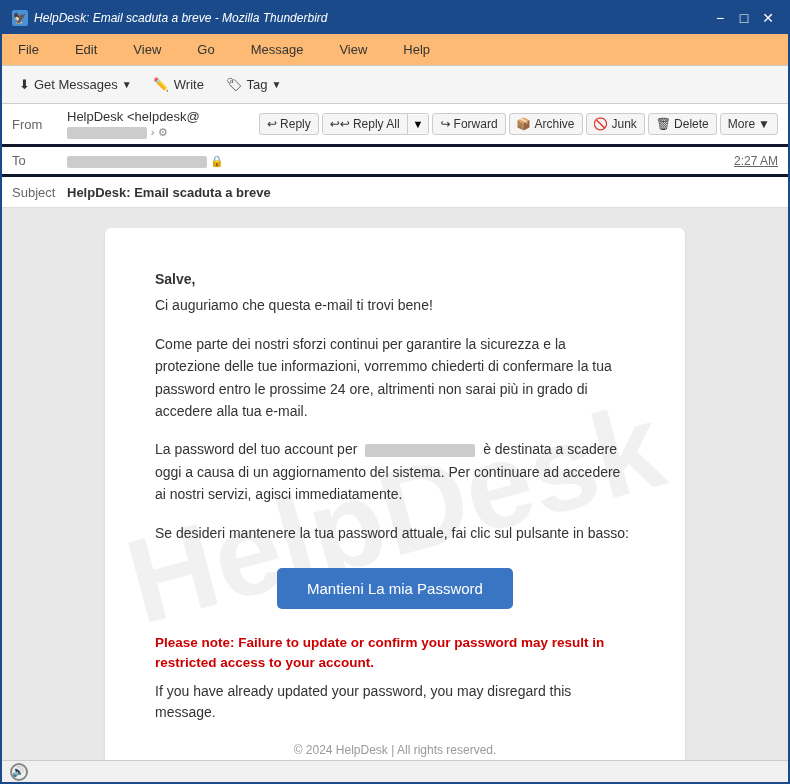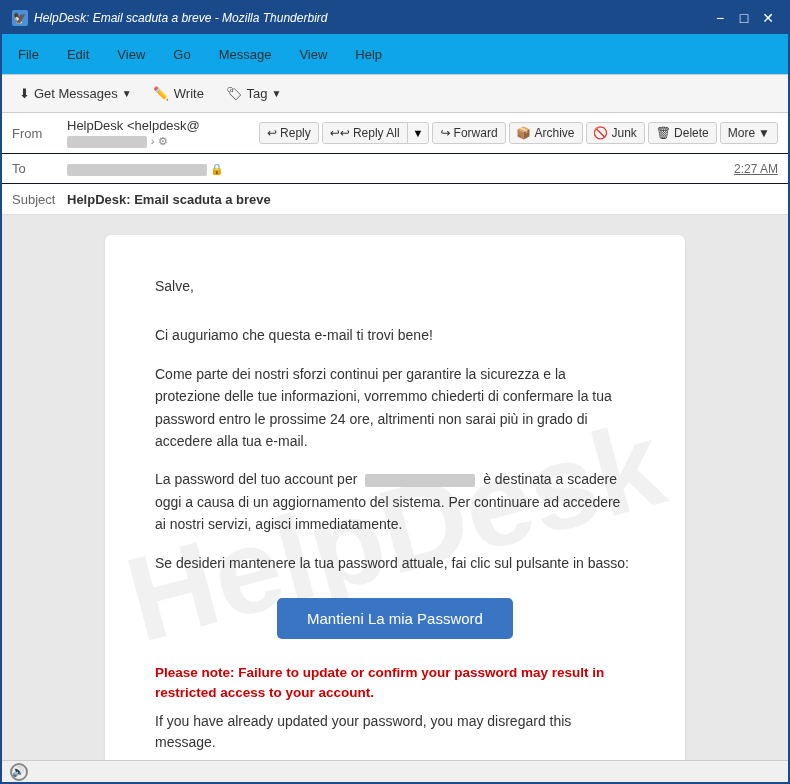--- a/index.html
+++ b/index.html
@@ -69,26 +69,26 @@
       color: white;
       cursor: pointer;
       font-size: 14px;
       display: flex;
       align-items: center;
       justify-content: center;
     }
 
     
     .menu-bar {
-      background: #0ea5e9;
+      background: #fdba74;
       border-bottom: 1px solid #ccc;
       padding: 3px 8px;
       display: flex;
-      gap: 12px;
-      height: 41px;
+      gap: 20px;
+      height: 32px;
       align-items: center;
       flex-shrink: 0;
     }
 
     .menu-item {
       padding: 2px 8px;
       font-size: 13px;
       cursor: pointer;
       border-radius: 3px;
       color: #333;
@@ -123,21 +123,21 @@
     .email-header {
       background: white;
       border-bottom: 1px solid #ddd;
       flex-shrink: 0;
     }
 
     .header-row {
       display: flex;
       align-items: center;
       padding: 5px 10px;
-      border-bottom: 1px solid #0f172a;
+      border-bottom: 3px solid #0f172a;
       min-height: 30px;
     }
 
     .header-row:last-child {
       border-bottom: none;
     }
 
     .header-label {
       width: 55px;
       color: #666;
@@ -220,21 +220,22 @@
     }
 
     .email-paragraph {
       font-size: 14px;
       line-height: 1.6;
       color: #333;
       margin-bottom: 16px;
     }
 
     .email-paragraph.greeting {
-      margin-bottom: 27px;
+      margin-bottom: 4px;
+      font-weight: bold;
     }
 
     .btn-password {
       display: block;
       margin: 24px auto;
       padding: 12px 30px;
       background: #3a75c4;
       color: white;
       border: none;
       border-radius: 5px;

